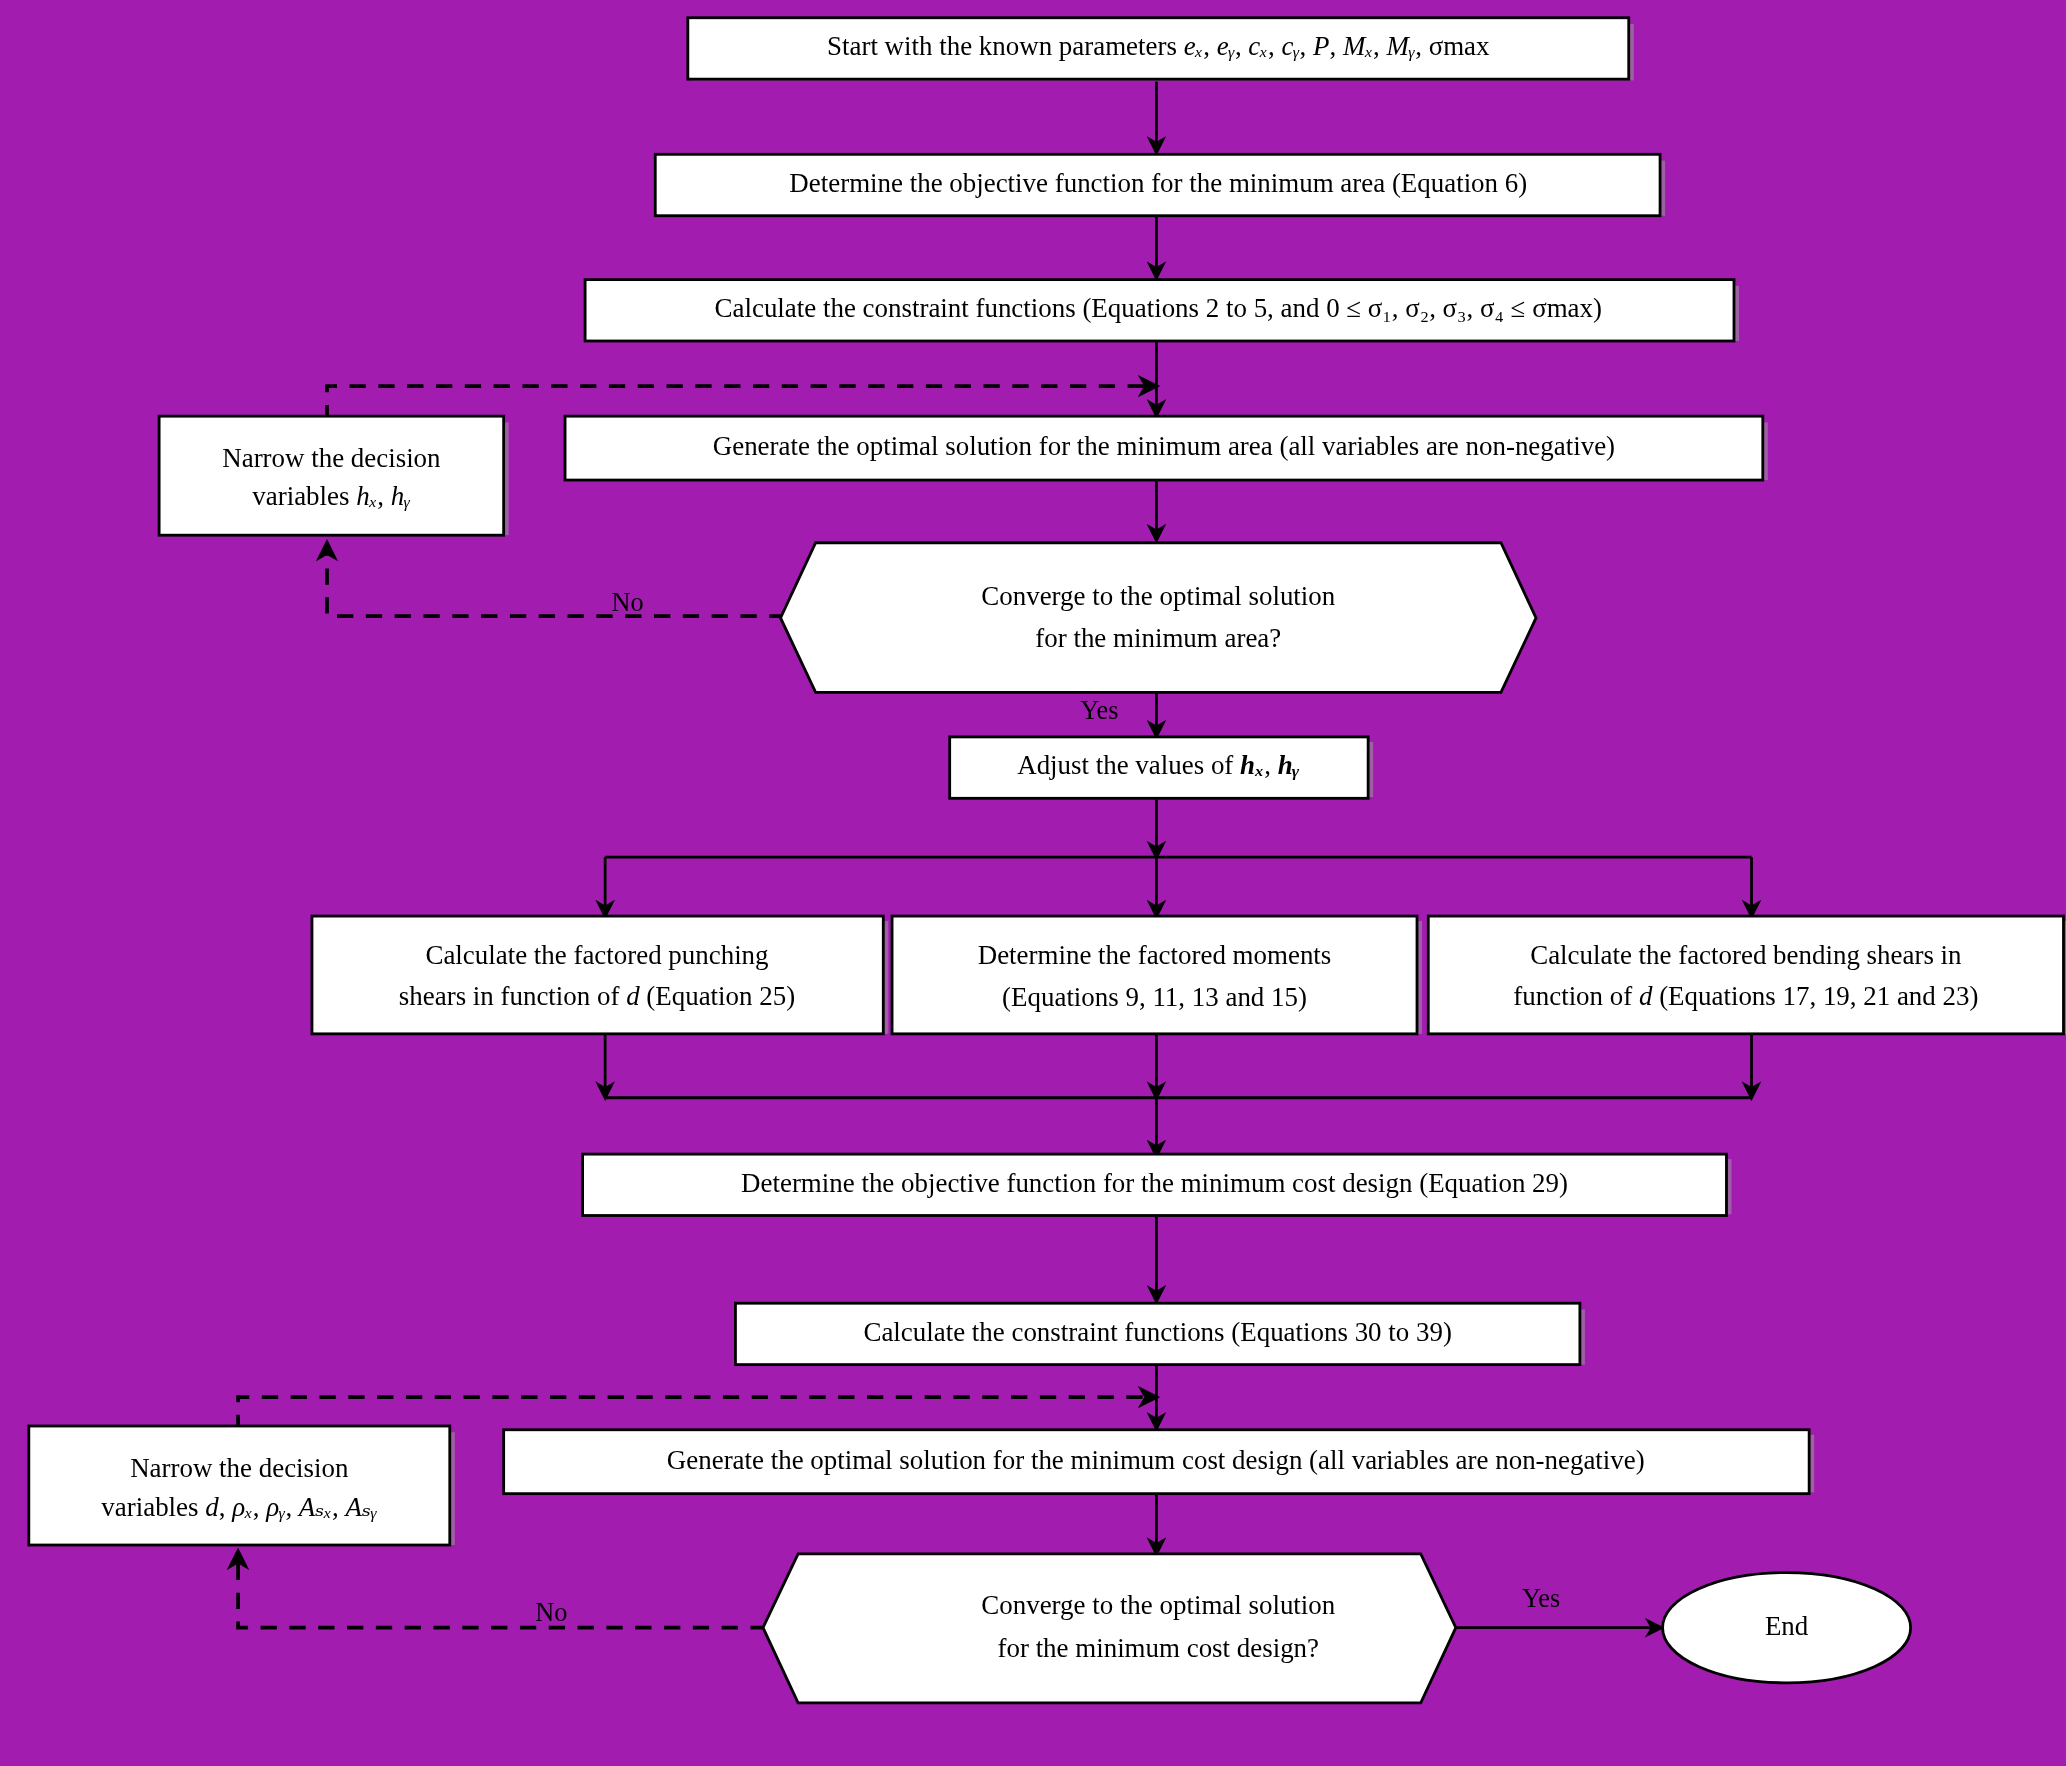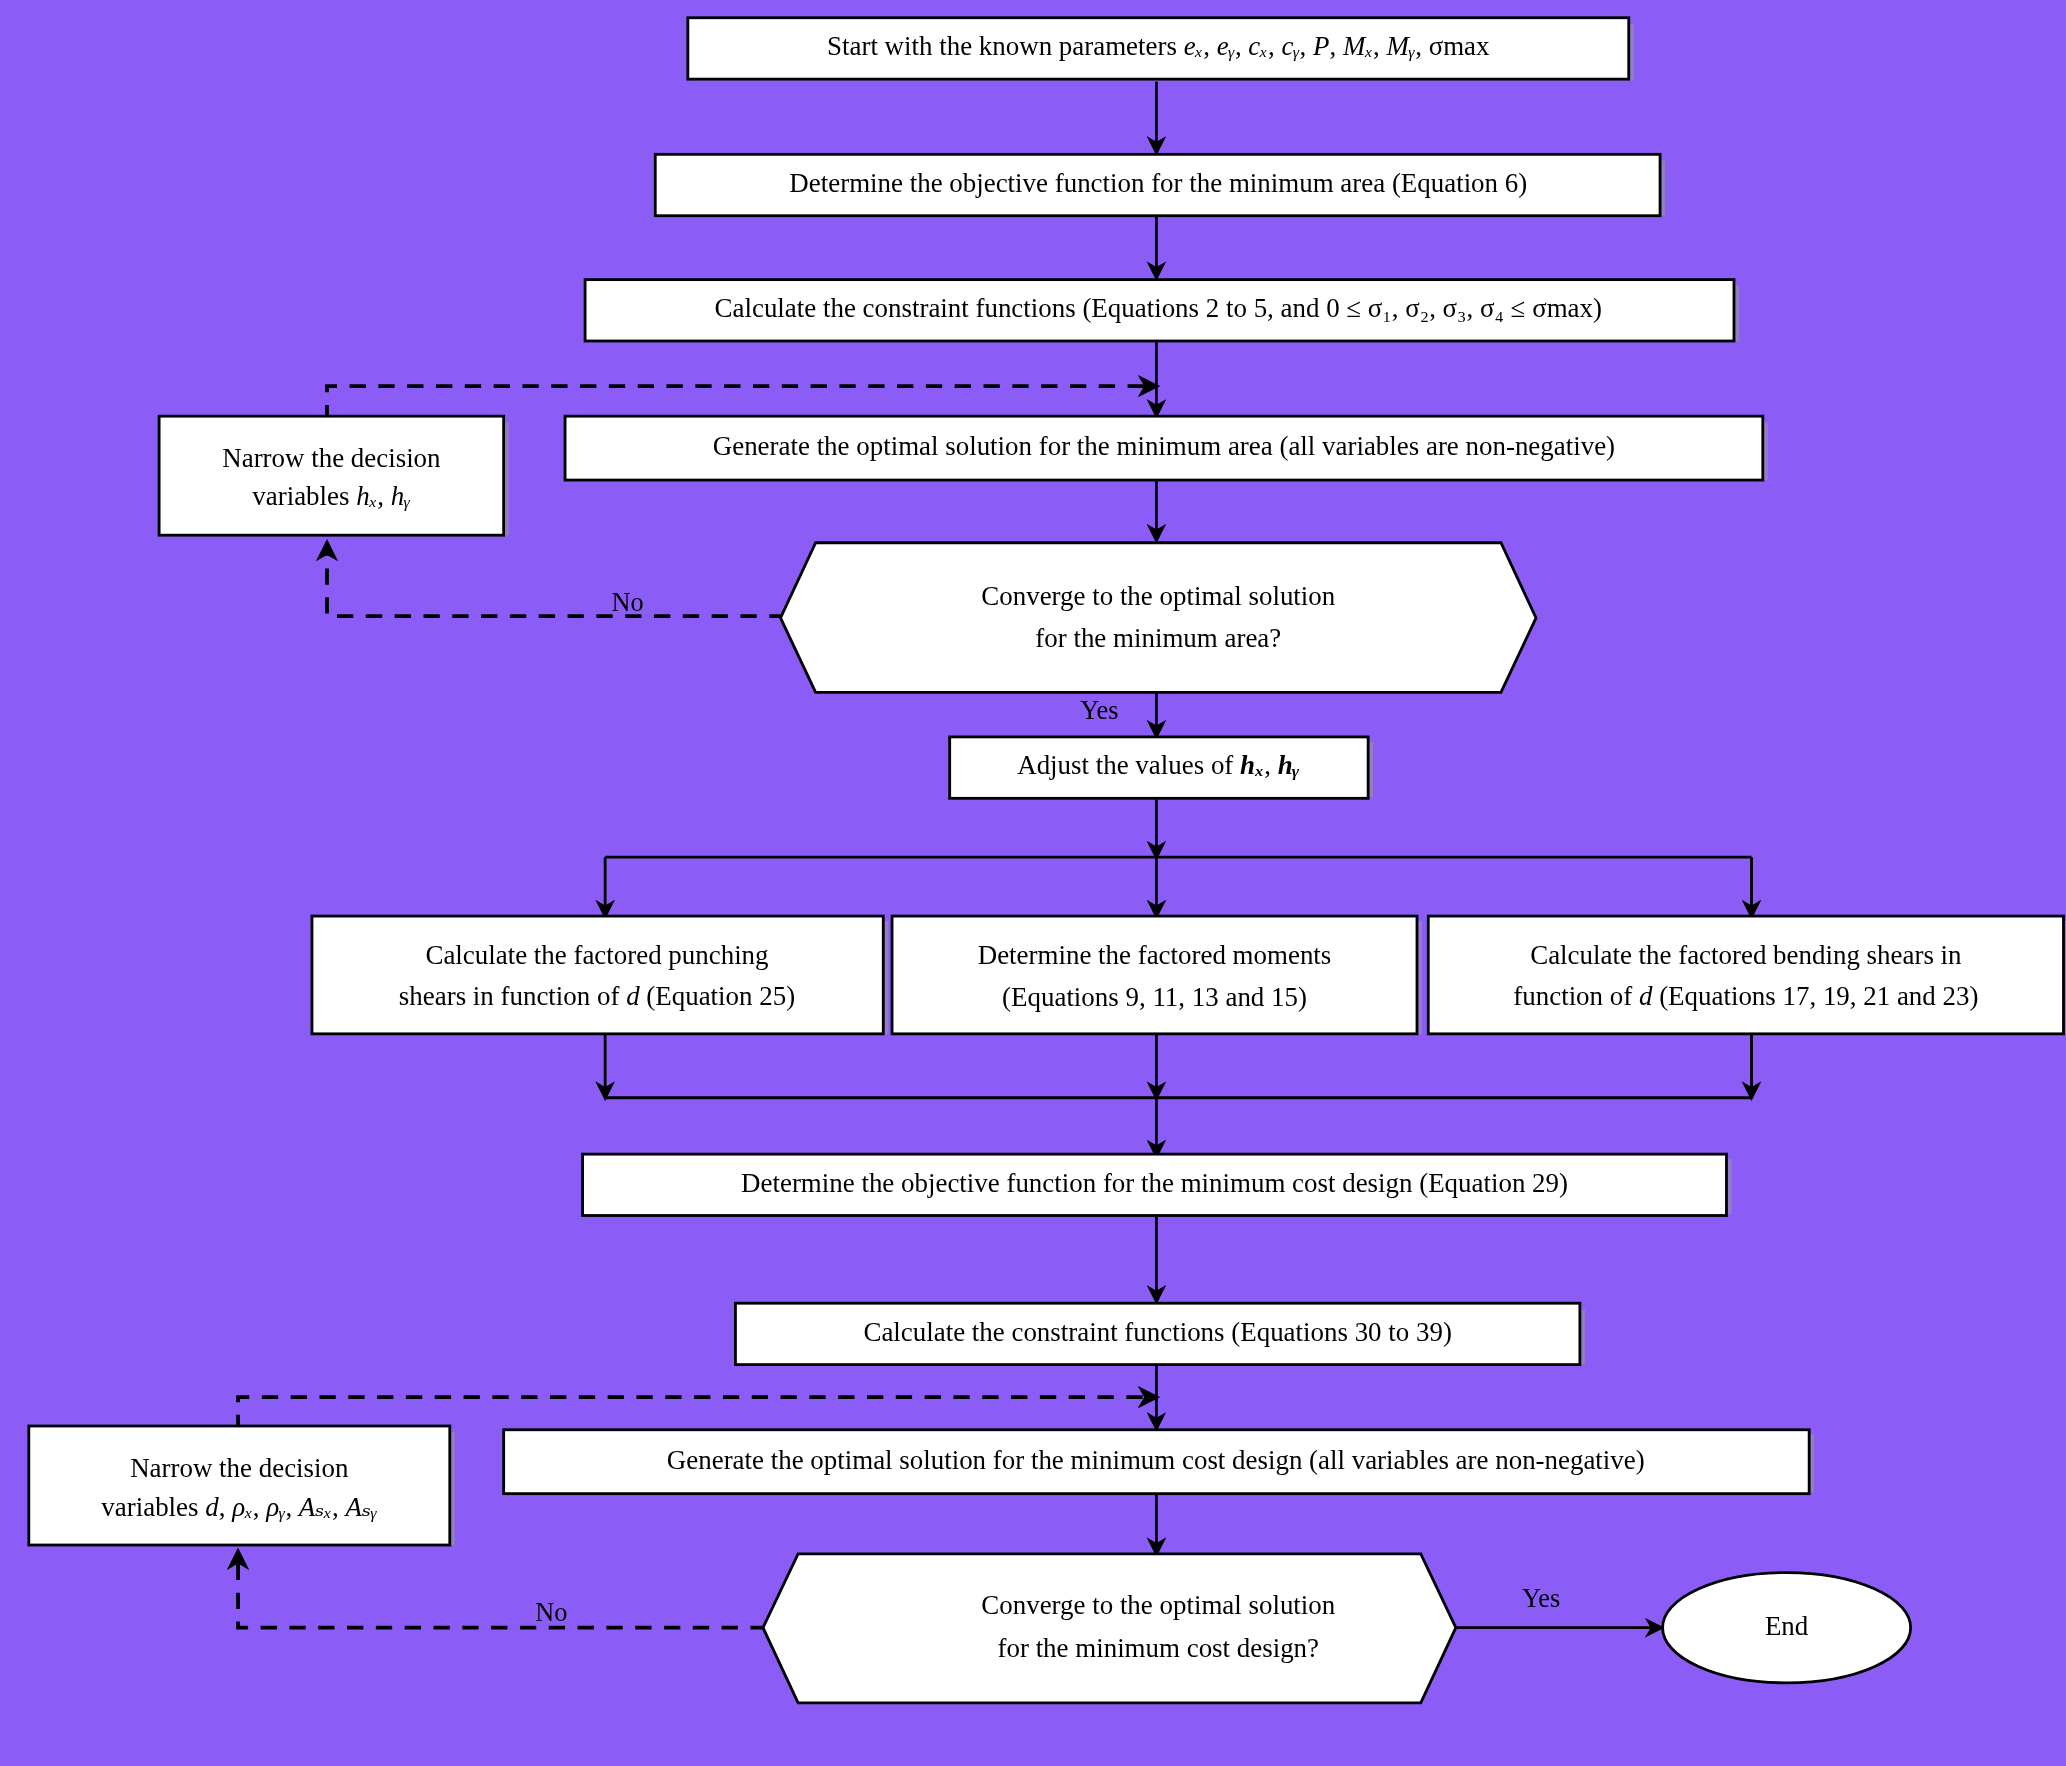--- a/index.html
+++ b/index.html
@@ -7,21 +7,21 @@
     padding: 0;
     background: #ffffff;
   }
   body {
     font-family: "Liberation Serif", "DejaVu Serif", serif;
   }
   #flow-root {
     position: relative;
     width: 2066px;
     height: 1767px;
-    background: #8b5cf6;
+    background: #a21caf;
     overflow: hidden;
   }
   svg#flow-svg {
     position: absolute;
     top: 0; left: 0;
     width: 2066px;
     height: 1767px;
   }
   .shape-stroke {
     stroke: #000000;

